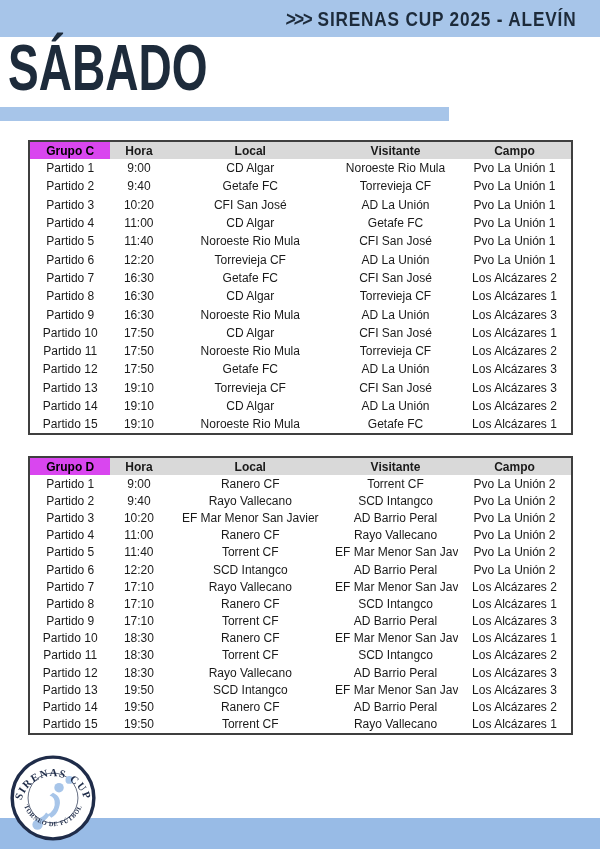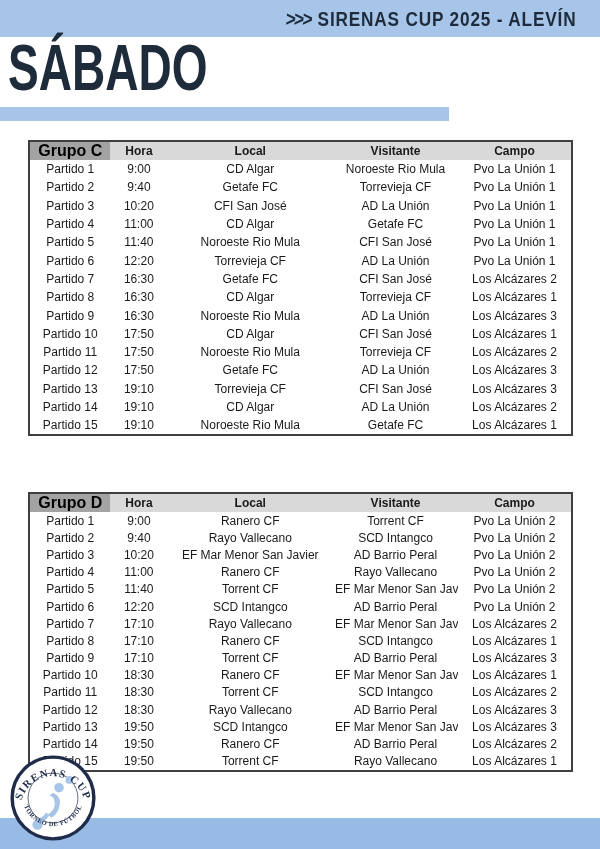--- a/index.html
+++ b/index.html
@@ -29,29 +29,29 @@
   }
   .strip{
     position:absolute;left:0;top:107px;width:449px;height:14px;background:#a7c5e9;
   }
   
   .sched{
     position:absolute;left:28px;width:545px;border-collapse:collapse;
     border:2px solid #3f3f3f;table-layout:fixed;background:#ffffff;
   }
   .sched.t1{top:140px;}
-  .sched.t2{top:456px;margin-top:36px;}
+  .sched.t2{top:456px;}
   .sched th,.sched td{
     padding:0 2px;text-align:center;vertical-align:middle;
     font-size:12px;color:#1a1a1a;font-weight:400;
     overflow:hidden;white-space:nowrap;
   }
   .sched thead tr{background:#d9d9d9;}
   .sched thead th{height:17px;font-weight:700;}
-  .sched thead th.group-cell{background:#a3a3a3;font-weight:700;font-size:16px;color:#000;}
+  .sched thead th.group-cell{background:#d946ef;font-weight:700;font-size:12px;color:#000;}
   .sched.t1 tbody td{height:18.3px;}
   .sched.t2 tbody td{height:17.2px;}
   .col-partido{width:15%;}
   .col-hora{width:10.5%;}
   .col-local{width:30.5%;}
   .col-visitante{width:23%;}
   .col-campo{width:21%;}
   
   .bottombar{
     position:absolute;left:0;top:818px;width:600px;height:31px;background:#98bbe6;

